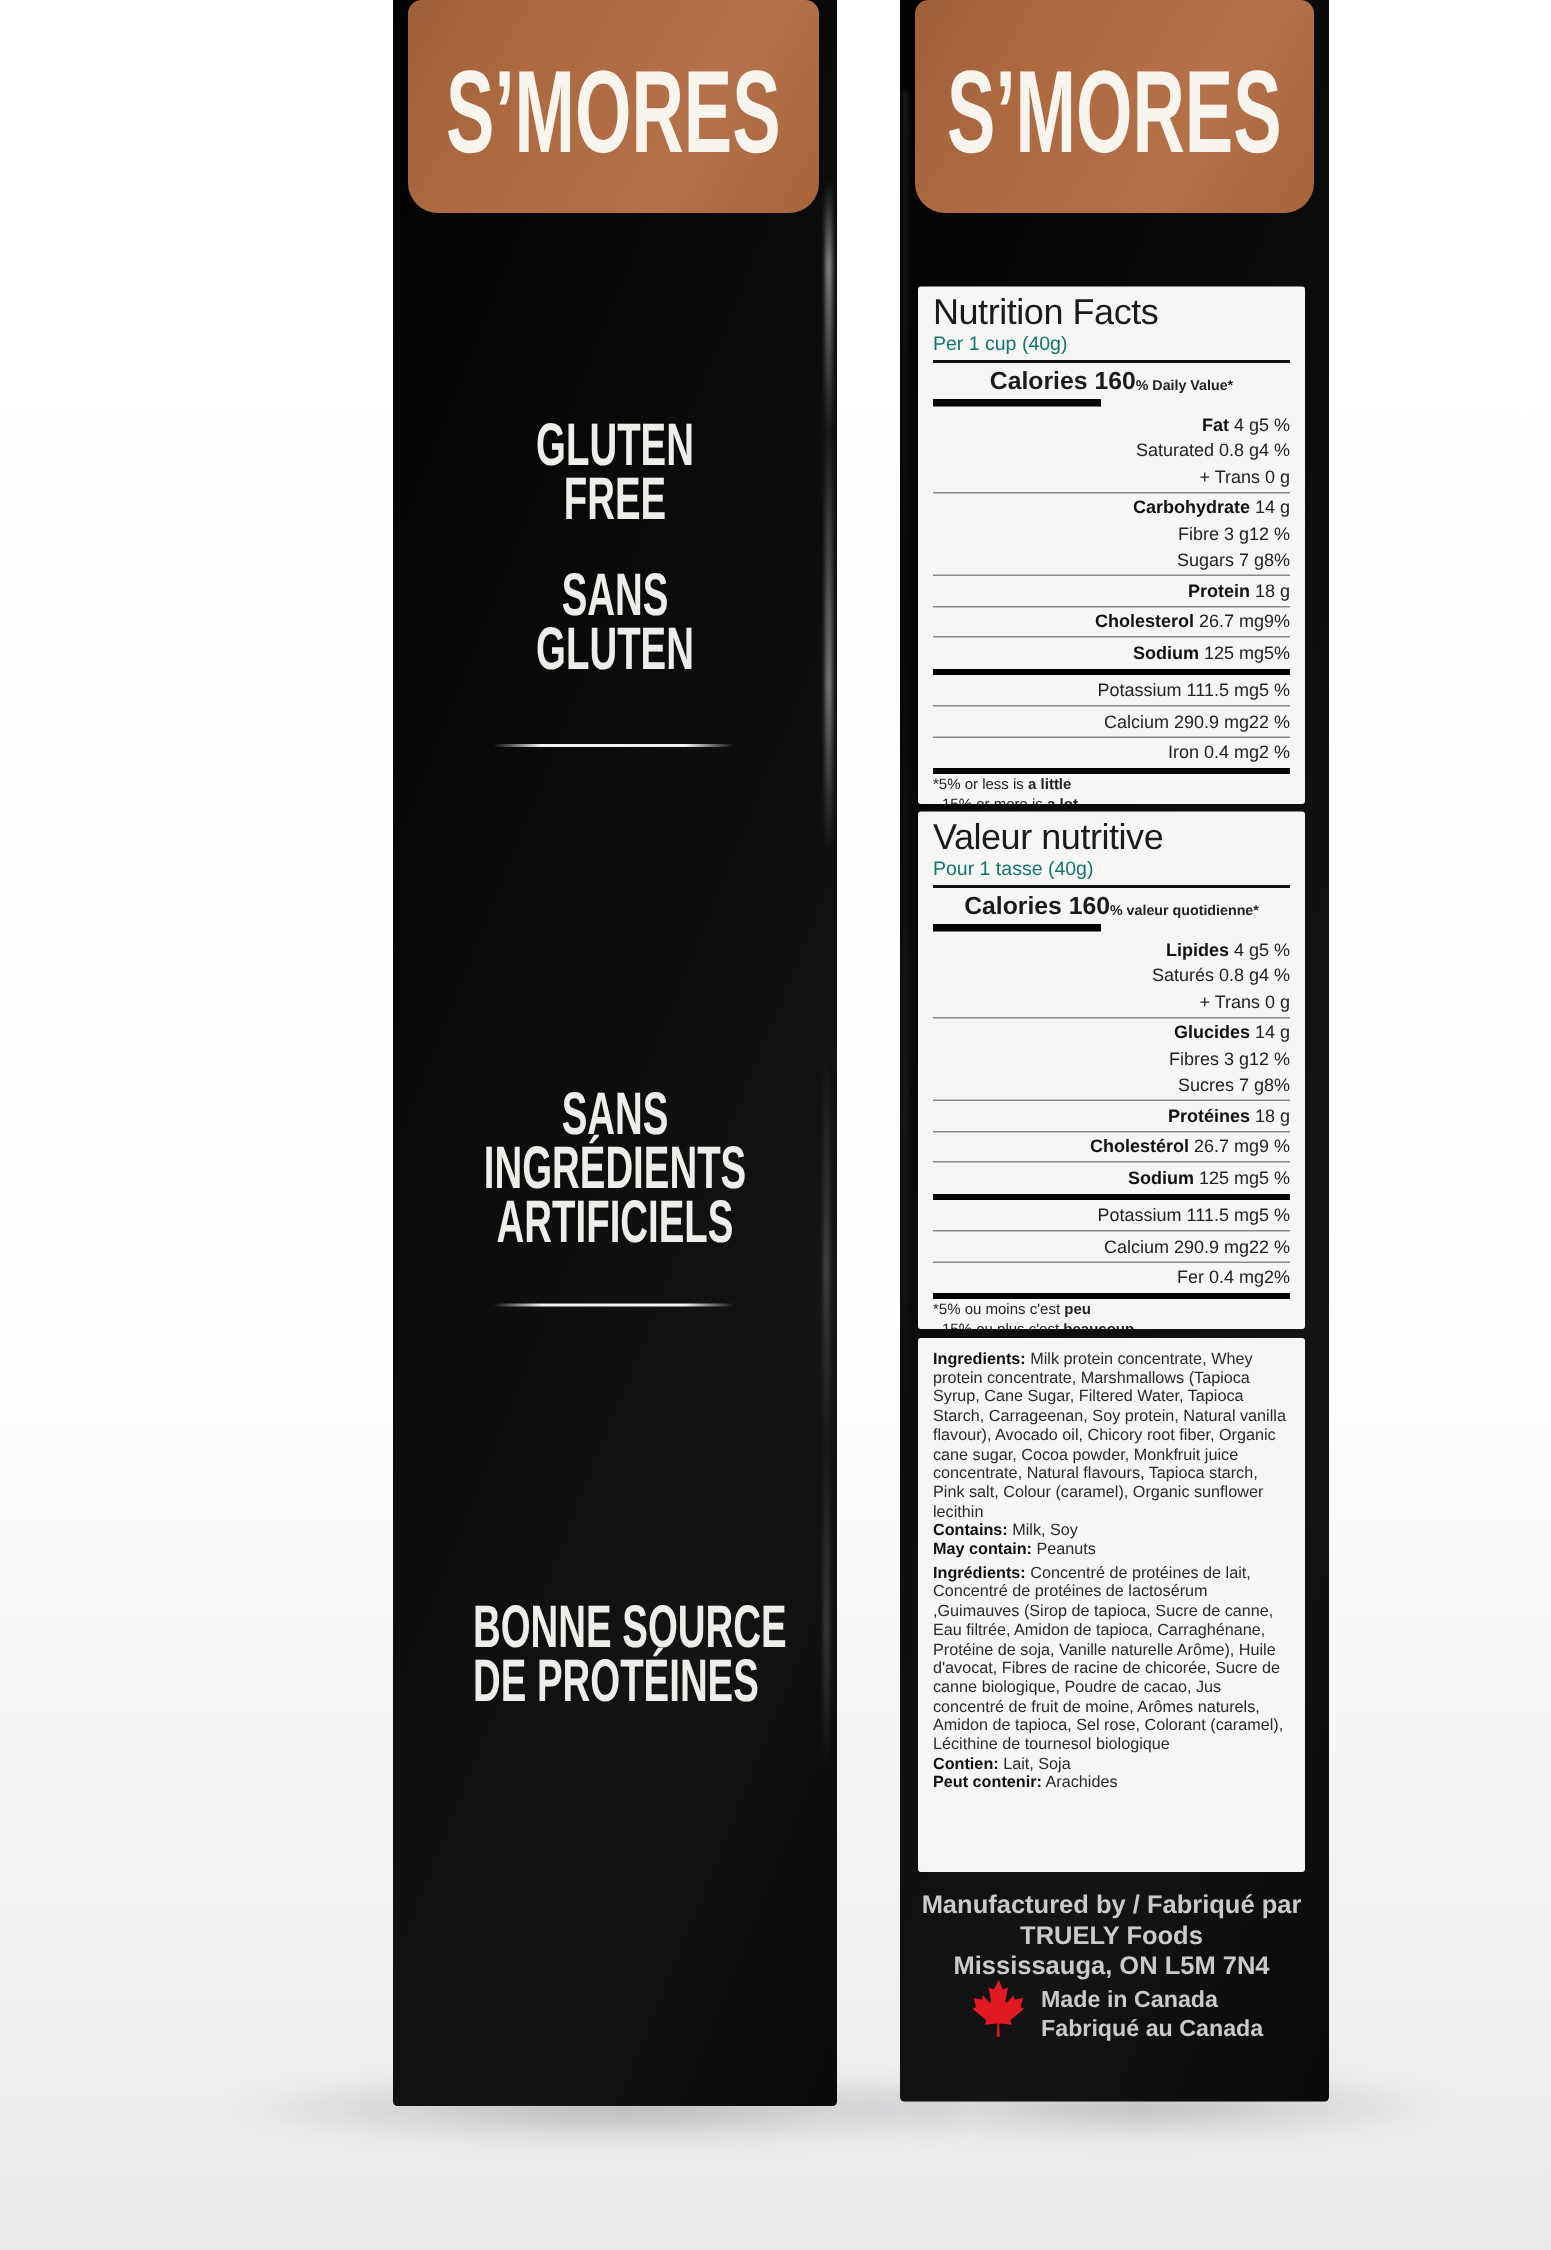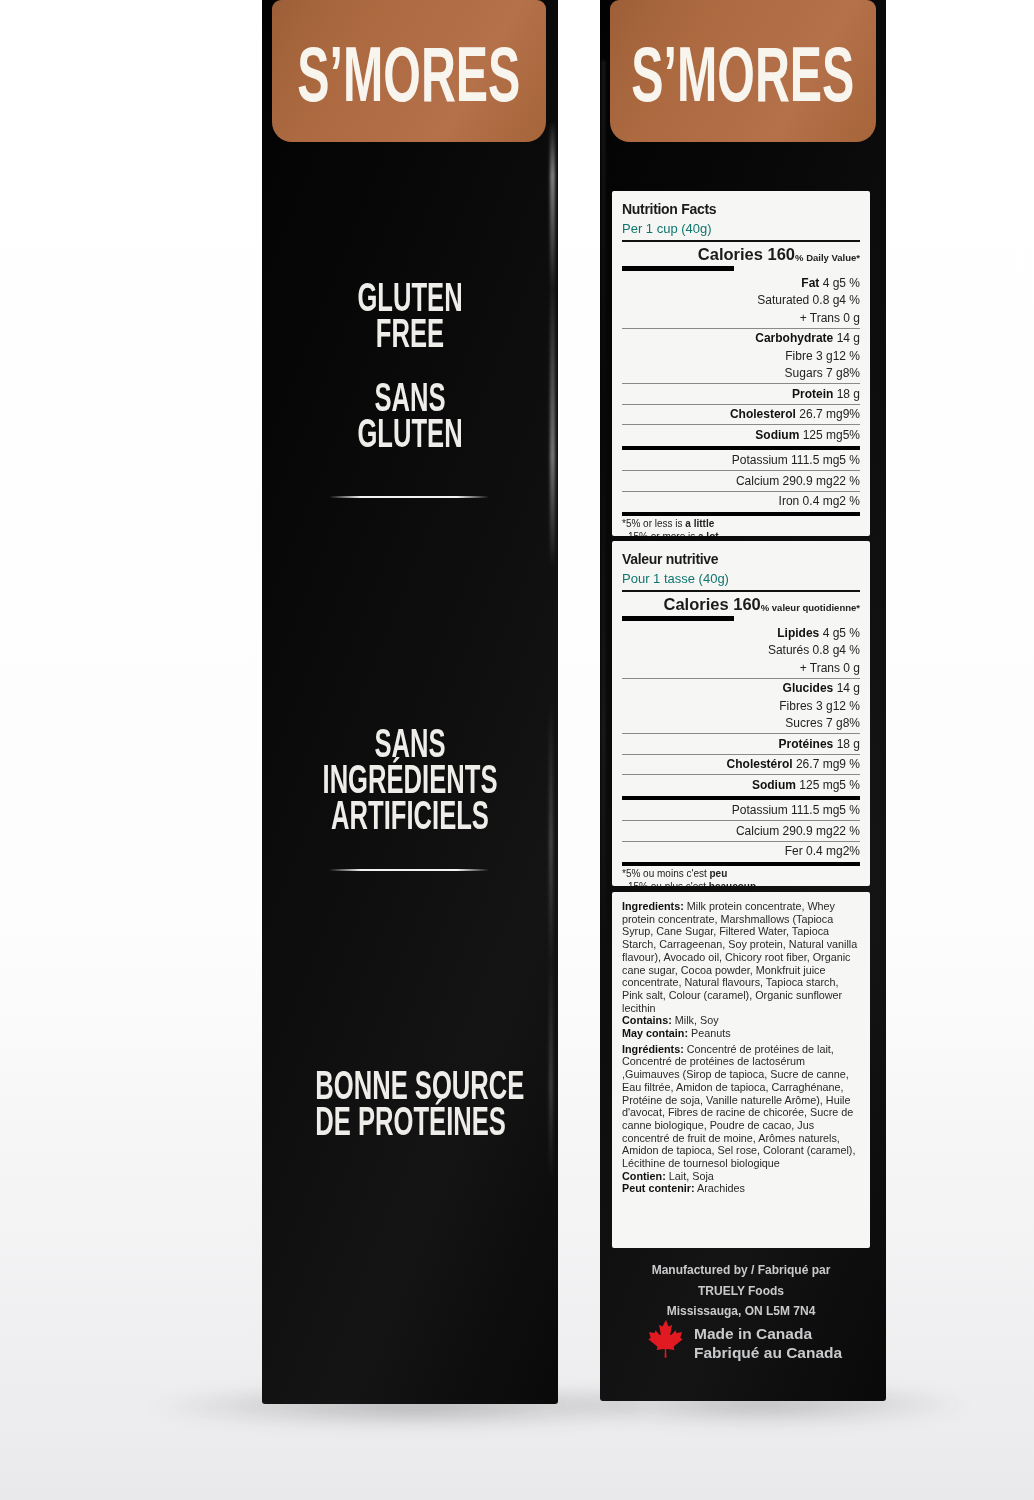--- a/index.html
+++ b/index.html
@@ -40,42 +40,42 @@
   
   .claim{position:absolute; left:262px; width:296px; text-align:center; color:#efedea; font-weight:bold;margin-top:27px;}
   .claim .ln{display:block; font-size:40px; line-height:36px; transform:scaleX(.64); white-space:nowrap;}
   .divider{position:absolute; left:329px; width:160px; height:2px; border-radius:1px;
     background:linear-gradient(to right, rgba(255,255,255,0), rgba(255,255,255,.95) 20%, rgba(255,255,255,.95) 80%, rgba(255,255,255,0));}
   
   .panel{position:absolute; left:612px; width:258px; background:#f6f6f4; color:#1b1b1b;
     border-radius:2px; padding:7px 10px 6px 10px; box-sizing:border-box; overflow:hidden;}
   .panel.nf-en{top:191px; height:345px;}
   .panel.nf-fr{top:541px; height:345px;}
-  .nf-title{font-weight:bold; font-size:14px; line-height:22px; letter-spacing:-.3px;}
+  .nf-title{font-weight:normal; font-size:24px; line-height:22px; letter-spacing:-.3px;}
   .nf-serving{font-size:13px; line-height:17px; color:#0f766e;}
   .rule-med{height:2px; background:#111; margin:3px 0 2px 0;}
-  .cal-row{display:flex; justify-content:flex-end; align-items:flex-end;}
+  .cal-row{display:flex; justify-content:center; align-items:flex-end;}
   .cal-label{font-weight:bold; font-size:16.5px; line-height:20px;}
   .dv-header{font-weight:bold; font-size:9.5px; line-height:13px; color:#222;}
   .cal-bar{width:112px; height:5px; background:#000; margin:2px 0 3px 0;}
   .nrow{display:flex; justify-content:flex-end; font-size:12px; line-height:14.5px; padding:1.5px 0; color:#222;}
   .nrow .lbl b{color:#111;}
   .nrow.indent{padding-left:12px;}
   .hairline{border-top:1px solid #8a8a8a; margin:1px 0;}
   .thickbar{height:4px; background:#000; margin:2px 0;}
   .footnote{font-size:10px; line-height:12.5px; margin-top:2px; color:#222;}
   .footnote .l2{padding-left:6px;}
   
   .panel.ingredients{top:892px; height:356px; padding:8px 10px;}
   .ing-p{font-size:10.8px; line-height:12.7px; margin:0; color:#2a2a2a;}
   .ing-p.gap{margin-top:3px;}
   .ing-p b{color:#111;}
   
   .mfr{position:absolute; left:612px; top:1260px; width:258px; text-align:center;
-    color:#c9cacc; font-weight:bold; font-size:12px; line-height:20.5px;}
+    color:#c9cacc; font-weight:bold; font-size:17px; line-height:20.5px;}
   .made-row{position:absolute; left:644px; top:1318px; display:flex; align-items:flex-end;}
   .leaf{width:44px; height:44px; margin-right:6px; flex:0 0 auto;}
   .made-lines{color:#c9cacc; font-weight:bold; font-size:15.5px; line-height:19px; text-align:left;}
 </style>
 </head>
 <body>
 
 <div class="canvas">
 
   <div class="floor-shadow left"></div>

